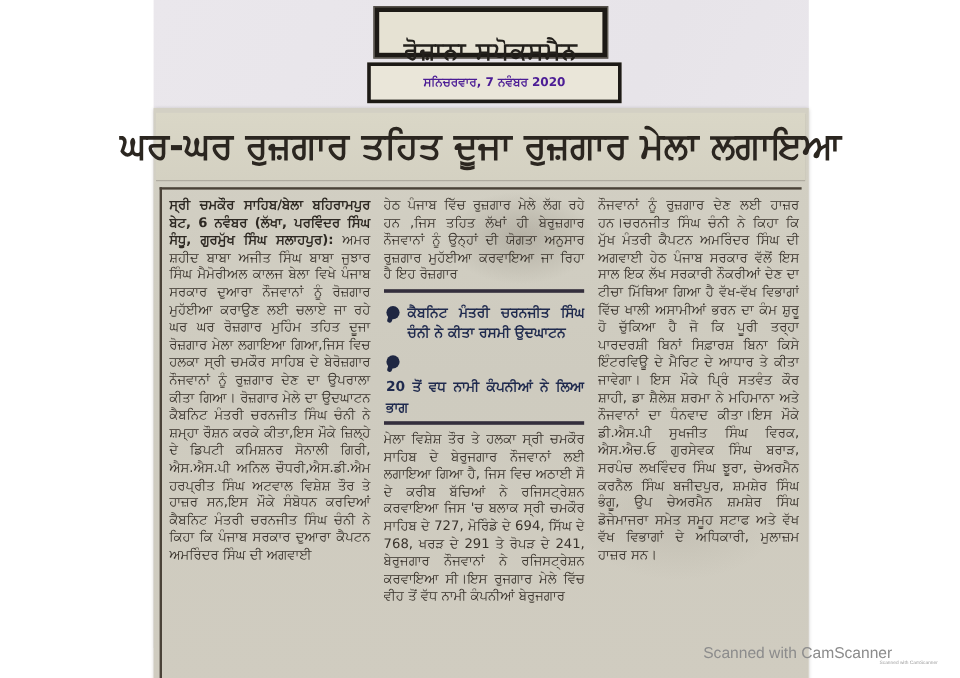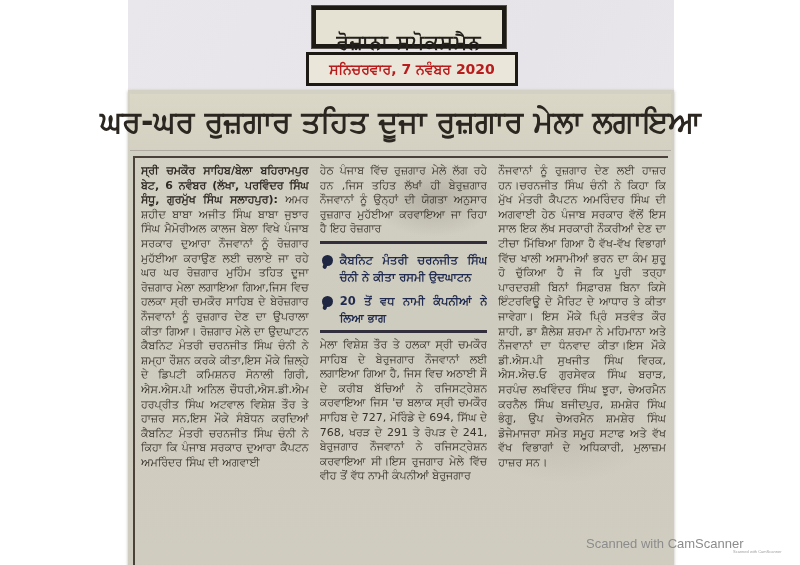--- a/index.html
+++ b/index.html
@@ -21,21 +21,21 @@
     box-shadow:0 0 0 1px #55504a;
   }
   .masthead-box span{
     font-weight:bold;font-size:20px;color:#23201c;letter-spacing:1px;white-space:nowrap;margin-top:30px;
   }
   .date-box{
     position:absolute;left:178px;top:52px;width:206px;height:28px;
     border:3px solid #1d1a16;background:#eae6d9;
     display:flex;align-items:center;justify-content:center;
   }
-  .date-box span{font-weight:bold;font-size:14px;color:#b91c1c;white-space:nowrap;}
+  .date-box span{font-weight:bold;font-size:10px;color:#4c1d95;white-space:nowrap;}
   
   .clipping{
     position:absolute;left:0;top:90px;width:546px;height:492px;
     background:
       radial-gradient(90px 55px at 56% 22%, rgba(105,98,86,0.28), rgba(105,98,86,0) 70%),
       radial-gradient(120px 70px at 80% 70%, rgba(110,104,92,0.12), rgba(110,104,92,0) 70%),
       linear-gradient(180deg,#d3d0c4 0%,#cecbbf 45%,#d0ccc0 100%);
     box-shadow:0 1px 3px rgba(60,55,45,0.35);
   }
   .headline-strip{
@@ -61,21 +61,21 @@
   .col p{margin:0 0 2px 0;}
   .dateline{font-weight:bold;color:#2e2923;}
   
   .bullet-box{
     border-top:3px solid #332e3c;border-bottom:3px solid #332e3c;
     margin:4px 0 5px 0;padding:8px 0 3px 2px;
   }
   .bullet-item{
     display:flex;align-items:flex-start;gap:7px;margin:0 0 7px 0;
   }
-  .bullet-item:last-child{margin-bottom:0;}
+  .bullet-item:last-child{margin-bottom:0;flex-direction:column;}
   .bullet-marker{
     flex:0 0 auto;width:11px;height:11px;margin-top:3px;position:relative;
     background:#1f2742;border-radius:50%;
   }
   .bullet-marker::after{
     content:"";position:absolute;left:1px;top:8px;width:4px;height:6px;
     background:#1f2742;border-radius:0 0 4px 4px;transform:rotate(18deg);
   }
   .bullet-text{
     font-weight:bold;color:#1f2a4e;font-size:11.5px;line-height:17px;

